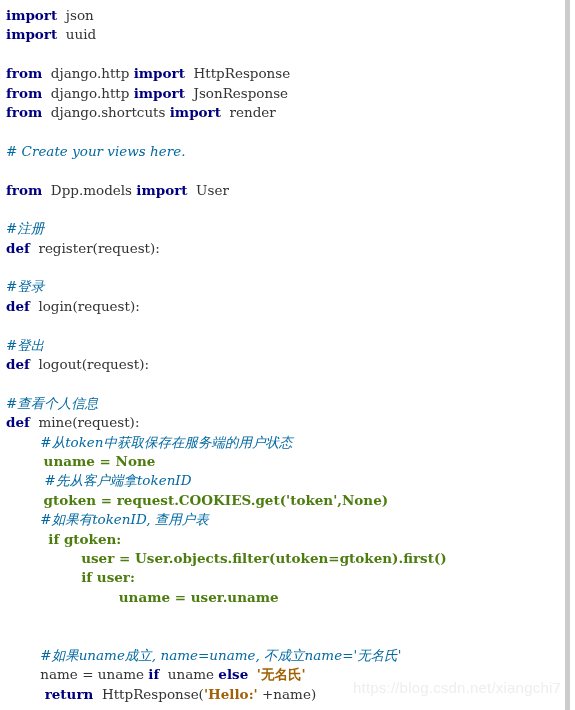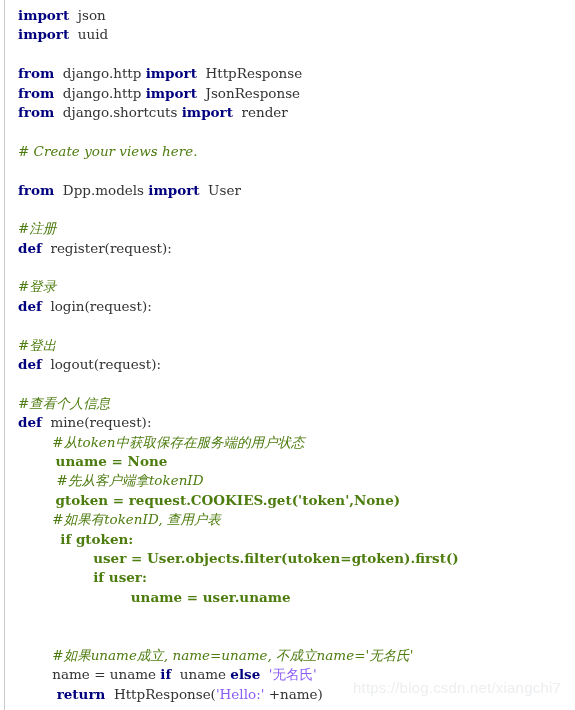--- a/index.html
+++ b/index.html
@@ -34,42 +34,42 @@
   .frame-pad-right {
     position: absolute;
     left: 570px;
     top: 0;
     width: 5px;
     height: 710px;
     background: #ffffff;
   }
   .code-area {
     position: absolute;
-    left: 14px;
+    left: 2px;
     top: 0;
     width: 560px;
     height: 710px;
     background: #ffffff;
     padding: 6px 0 0 4px;
     box-sizing: border-box;
   }
   pre.code {
     margin: 0;
     font-family: "DejaVu Serif", "Liberation Serif", serif;
     font-size: 13.5px;
     line-height: 19.4px;
     white-space: pre;
     color: #333333;
     letter-spacing: 0px;
   }
   .ln { display: block; height: 19.4px; }
   .kw   { color: #00007f; font-weight: bold; }
   .id   { color: #333333; }
-  .cm   { color: #4d7c0f; font-style: italic; }
-  .str  { color: #8b5cf6; font-weight: normal; }
+  .cm   { color: #0369a1; font-style: italic; }
+  .str  { color: #a16207; font-weight: bold; }
   .red  { color: #4d7c0f; font-weight: bold; }
   .watermark {
     position: absolute;
     left: 353px;
     top: 679px;
     font-family: "Liberation Sans", sans-serif;
     font-size: 15px;
     color: #eceef0;
     letter-spacing: 0.2px;
     white-space: nowrap;

